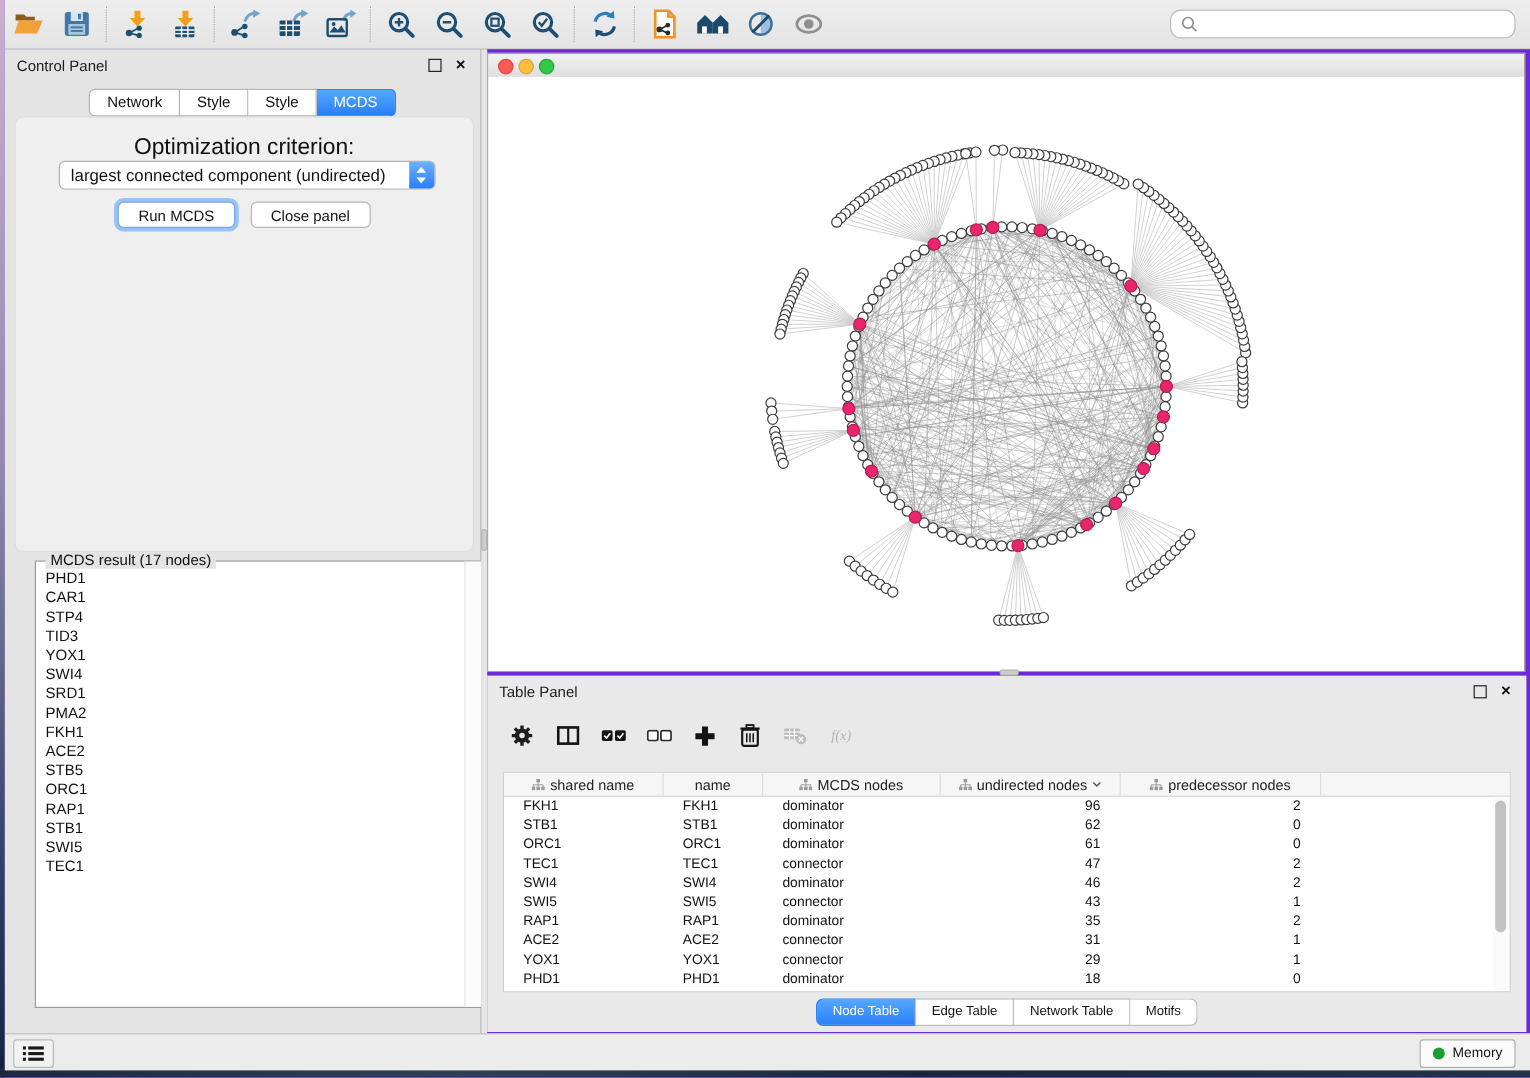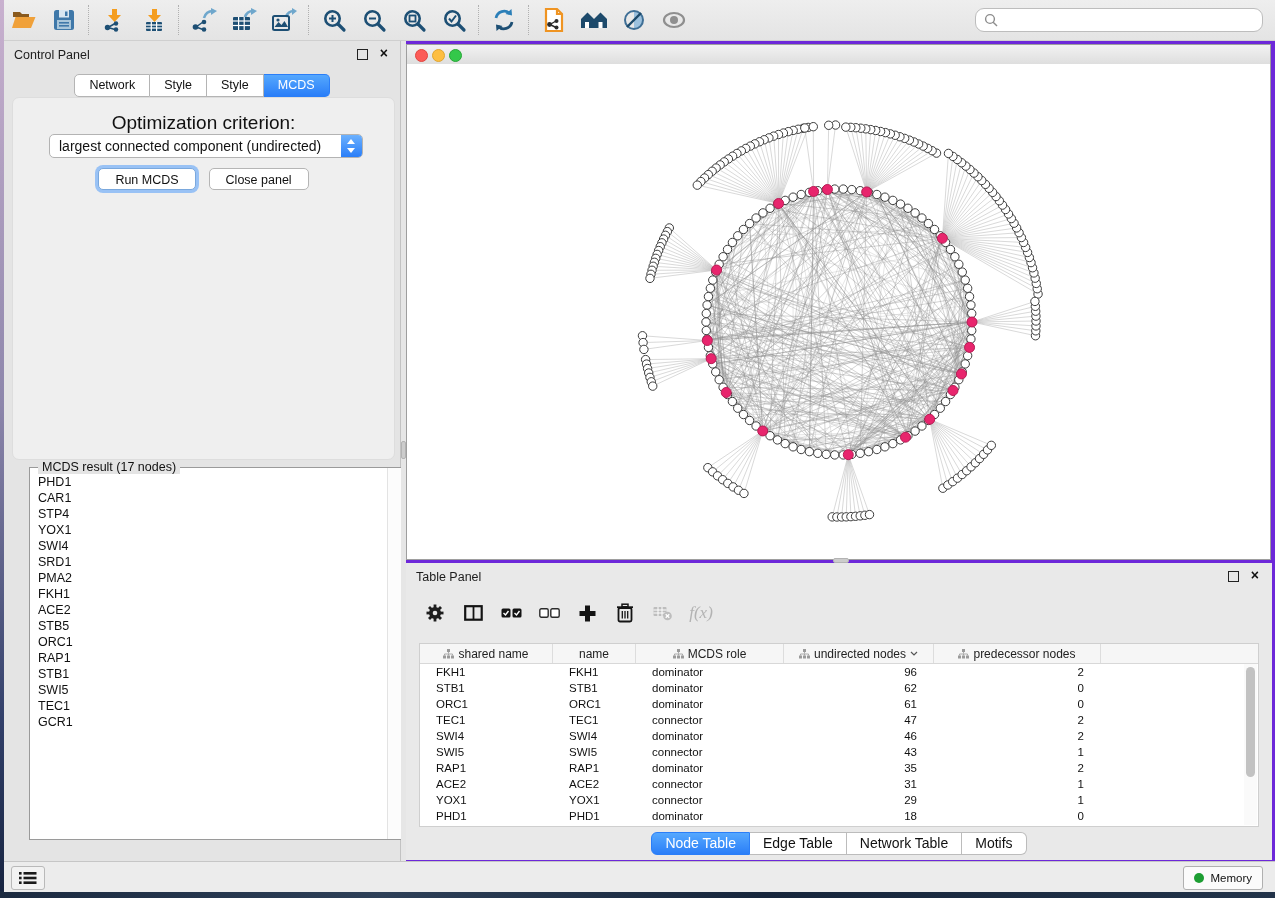--- a/index.html
+++ b/index.html
@@ -53,32 +53,32 @@
   .t-yellow{left:25px;background:#fdbe41;border:1px solid #e0a52f;}
   .t-green{left:42px;background:#34c84a;border:1px solid #27a636;}
   .net-title{position:absolute;left:0;top:3px;width:100%;text-align:center;font-size:12px;color:#333;}
   .netcanvas{position:absolute;left:0;top:19px;width:863px;height:495px;background:#fff;}
   
   .tpanel{position:absolute;left:406px;top:563px;width:866px;height:297px;background:#e9e9e9;}
   .tpanel .float-ico{right:33px;} .tpanel .close-ico{right:13px;}
   .hgrip{position:absolute;left:427px;top:-5px;width:16px;height:5px;background:#ccc;border:1px solid #b3b3b3;border-radius:2px;box-sizing:border-box;}
   .t-toolbar{position:absolute;left:10px;top:28px;width:846px;height:44px;background:#e9e9e9;display:flex;align-items:center;gap:0;}
   .tt-ico{width:38px;height:32px;display:flex;align-items:center;justify-content:center;}
-  .fx{font-family:"Liberation Serif",serif;font-style:italic;font-size:17px;color:#b3b3b3;}
+  .fx{font-family:"Liberation Serif",serif;font-style:italic;font-size:12px;color:#b3b3b3;}
   .tablewrap{position:absolute;left:13px;top:80px;width:840px;height:184px;background:#fff;border:1px solid #cfcfcf;box-sizing:border-box;overflow:hidden;}
   .thead{display:flex;height:19px;background:#f6f6f6;border-bottom:1px solid #d8d8d8;}
   .th{display:flex;align-items:center;justify-content:center;gap:4px;font-size:12px;color:#222;border-right:1px solid #ddd;box-sizing:border-box;}
   .c0{width:133px;} .c1{width:83px;} .c2{width:148px;} .c3{width:150px;} .c4{width:167px;}
   .trow{display:flex;height:16px;align-items:center;}
   .tcell{font-size:11.5px;color:#111;box-sizing:border-box;padding-left:16px;white-space:nowrap;}
   .tcell.c3,.tcell.c4{text-align:right;padding-left:0;padding-right:17px;}
   .tscroll{position:absolute;right:1px;top:20px;bottom:1px;width:13px;background:#fafafa;}
   .tscroll .thumb{position:absolute;left:2px;top:3px;width:9px;height:110px;background:#c2c2c2;border-radius:5px;}
   .bottom-tabs{position:absolute;left:0;top:269px;width:100%;display:flex;justify-content:center;}
-  .btab{height:21px;line-height:21px;padding:0 13px;font-size:14px;background:#fff;border:1px solid #bcbcbc;border-left:none;color:#111;}
+  .btab{height:21px;line-height:21px;padding:0 13px;font-size:11px;background:#fff;border:1px solid #bcbcbc;border-left:none;color:#111;}
   .btab:first-child{border-left:1px solid #bcbcbc;border-radius:6px 0 0 6px;}
   .btab:last-child{border-radius:0 6px 6px 0;}
   .btab.active{background:linear-gradient(#55a8fe,#2a7ef8);color:#fff;border-color:#2a7ef8;}
   
   .statusbar{position:absolute;left:4px;top:861px;width:1271px;height:30px;background:#ececec;border-top:1px solid #c6c6c6;}
   .status-left-btn{position:absolute;left:7px;top:4px;width:32px;height:22px;background:#f2f2f2;border:1px solid #b9b9b9;border-radius:3px;display:flex;align-items:center;justify-content:center;}
   .memory-btn{position:absolute;right:12px;top:4px;height:22px;padding:0 10px;background:#fbfbfb;border:1px solid #b0b0b0;border-radius:3px;display:flex;align-items:center;gap:6px;font-size:11.5px;color:#111;}
   .memdot{width:10px;height:10px;border-radius:50%;background:#1d9e33;}
   svg{display:block;}
 </style>
@@ -314,33 +314,33 @@
         <button class="mac-btn focused">Run MCDS</button>
         <button class="mac-btn">Close panel</button>
       </div>
     </div>
     <div class="result-box">
       <span class="result-legend">MCDS result (17 nodes)</span>
       <div class="result-list">
           <div class="list-item">PHD1</div>
           <div class="list-item">CAR1</div>
           <div class="list-item">STP4</div>
+          <div class="list-item">TID3</div>
           <div class="list-item">YOX1</div>
           <div class="list-item">SWI4</div>
           <div class="list-item">SRD1</div>
           <div class="list-item">PMA2</div>
           <div class="list-item">FKH1</div>
           <div class="list-item">ACE2</div>
           <div class="list-item">STB5</div>
           <div class="list-item">ORC1</div>
           <div class="list-item">RAP1</div>
           <div class="list-item">STB1</div>
           <div class="list-item">SWI5</div>
           <div class="list-item">TEC1</div>
-          <div class="list-item">GCR1</div>
         </div>
       <div class="result-scroll"></div>
     </div>
   </div>
 
   <div class="vsplit">
       <div class="grip"></div>
     </div>
 
   <div class="netframe">
@@ -1324,21 +1324,21 @@
         <div class="th c2">
             <svg width="11" height="10" viewBox="0 0 11 10">
               <g fill="#9a9a9a">
                 <rect x="4" y="0" width="3" height="3"></rect>
                 <rect x="0" y="6.5" width="3" height="3"></rect>
                 <rect x="4" y="6.5" width="3" height="3"></rect>
                 <rect x="8" y="6.5" width="3" height="3"></rect>
               </g>
               <path d="M5.5 3v1.5M1.5 6.5V5h8v1.5M5.5 5v1.5" fill="none" stroke="#9a9a9a" stroke-width="0.8"></path>
             </svg>
-            <span>MCDS role</span>
+            <span>MCDS nodes</span>
           </div>
         <div class="th c3">
             <svg width="11" height="10" viewBox="0 0 11 10">
               <g fill="#9a9a9a">
                 <rect x="4" y="0" width="3" height="3"></rect>
                 <rect x="0" y="6.5" width="3" height="3"></rect>
                 <rect x="4" y="6.5" width="3" height="3"></rect>
                 <rect x="8" y="6.5" width="3" height="3"></rect>
               </g>
               <path d="M5.5 3v1.5M1.5 6.5V5h8v1.5M5.5 5v1.5" fill="none" stroke="#9a9a9a" stroke-width="0.8"></path>

